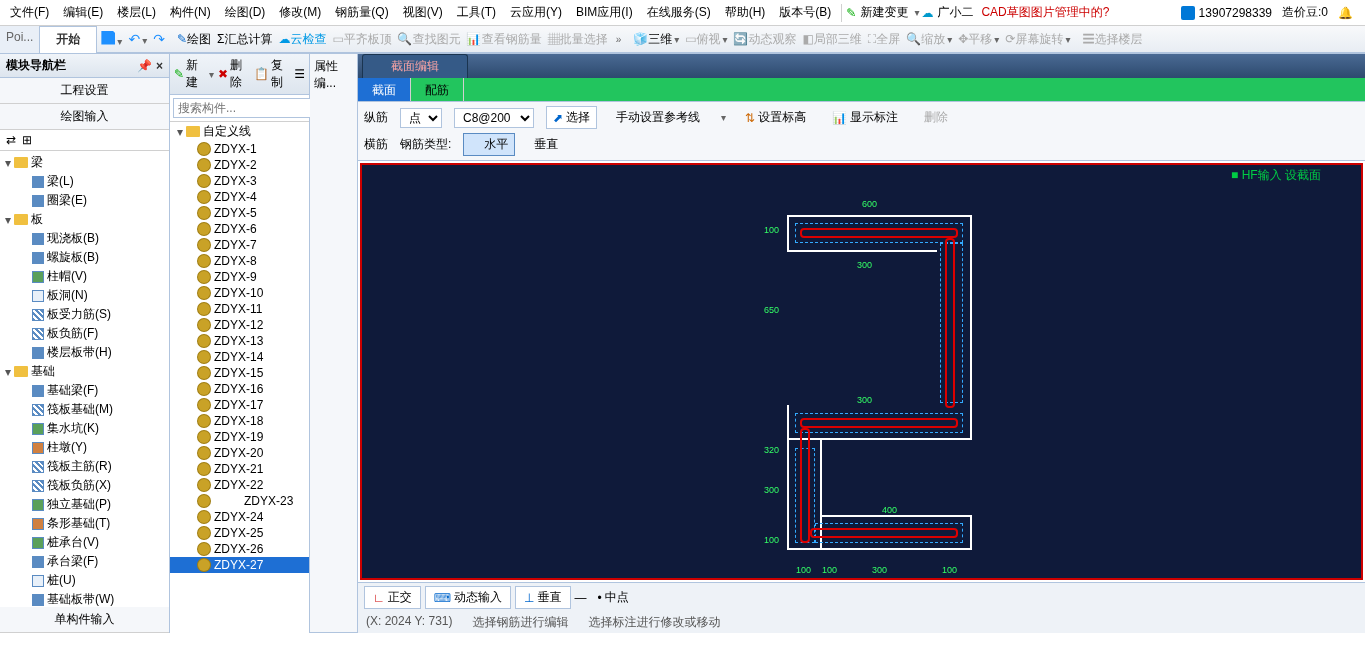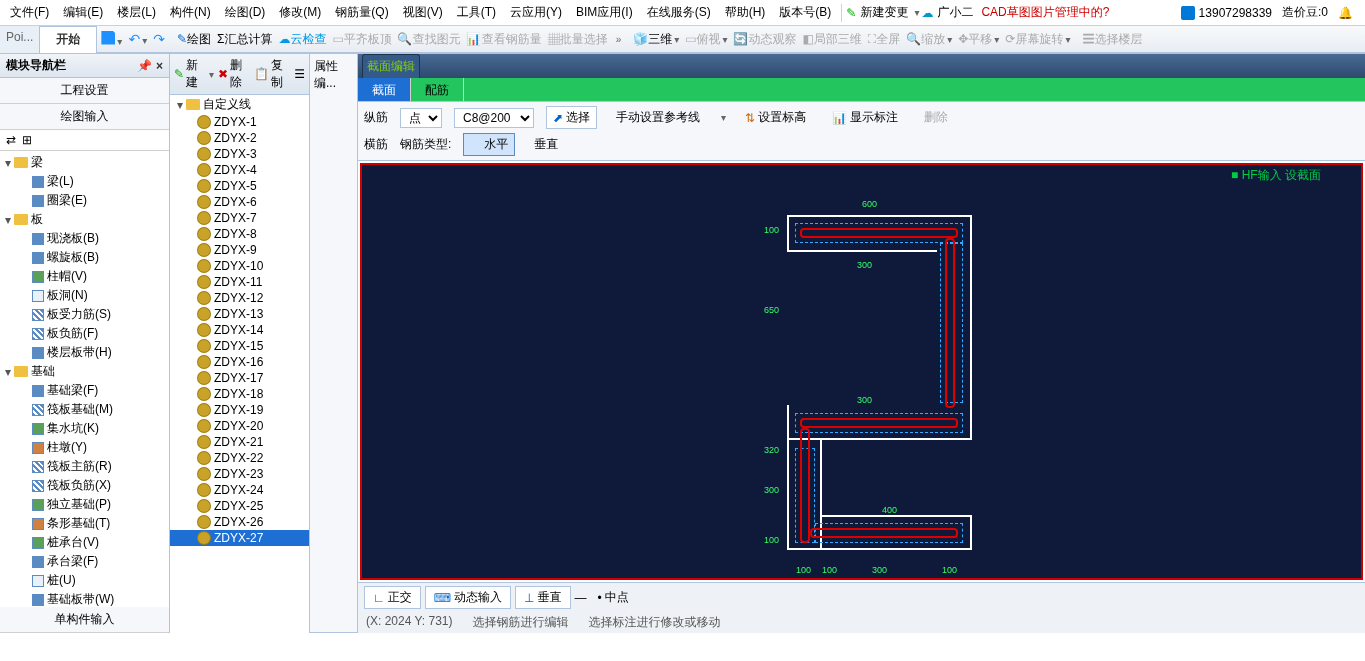--- a/index.html
+++ b/index.html
@@ -61,21 +61,21 @@
 .prop-head { writing-mode: horizontal-tb; padding: 4px; border-bottom: 1px solid #b0c4de; background: #f5f7fa; }
 .prop-grid { flex: 1; overflow: auto; }
 .prop-row { display: flex; border-bottom: 1px solid #e0e0e0; font-size: 11px; }
 .prop-row .n { width: 24px; text-align: center; background: #f0f0f0; border-right: 1px solid #d0d0d0; padding: 2px 0; }
 .prop-row .pm { width: 14px; text-align: center; border-right: 1px solid #e8e8e8; }
 .prop-row.sel .n { background: #1e6fd4; color: #fff; }
 .prop-row.sel { background: #cfe4fb; }
 
 .canvas-col { flex: 1; display: flex; flex-direction: column; min-width: 0; }
 .tab-strip { background: linear-gradient(#4a6a94,#2d4a6e); height: 24px; display: flex; align-items: flex-end; padding: 0 4px; }
-.tab-strip .tab { background: #355a87; color: #84cc16; padding: 3px 4px; border: 1px solid #1a3450; border-bottom: none; margin-right: 18px; cursor: pointer; border-radius: 3px 3px 0 0; }
+.tab-strip .tab { background: #355a87; color: #fca5a5; padding: 3px 28px; border: 1px solid #1a3450; border-bottom: none; margin-right: 18px; cursor: pointer; border-radius: 3px 3px 0 0; }
 .sub-tabs { background: #22c55e; border-bottom: 1px solid #b0c4de; height: 24px; display: flex; }
 .sub-tab { padding: 4px 14px; border-right: 1px solid #d0d0d0; cursor: pointer; }
 .sub-tab.active { background: #1e6fd4; color: #fff; }
 .canvas-toolbar { background: #f5f7fa; padding: 4px 6px; border-bottom: 1px solid #b0c4de; display: flex; flex-direction: column; gap: 4px; }
 .ctb-row { display: flex; align-items: center; gap: 12px; }
 .ctb-row .lbl { white-space: nowrap; }
 .ctb-row select, .ctb-row .combo { border: 1px solid #b0c4de; padding: 1px 4px; background: #fff; height: 20px; font-size: 12px; }
 .ctb-btn { display: inline-flex; align-items: center; gap: 3px; padding: 2px 6px; border: 1px solid transparent; cursor: pointer; white-space: nowrap; }
 .ctb-btn.boxed { border: 1px solid #b0c4de; background: #fff; }
 .ctb-btn.active { background: #d0e4fb; border-color: #5a8bc2; padding-left: 20px; }
@@ -286,20 +286,24 @@
       <span class="tb-btn">
           <span style="color:#c00">✖</span>
           <span>删除</span>
         </span>
       <span class="tb-btn">
           <span style="color:#06c">📋</span>
           <span>复制</span>
         </span>
       <span class="tb-btn">☰</span>
     </div>
+    <div class="search-row">
+      <input type="text" placeholder="搜索构件..." style="">
+      <span class="sbtn">🔍</span>
+    </div>
     <div class="mid-tree">
       <div class="mid-node">
           <span class="toggle">▾</span>
           <span class="folder-ic"></span>
           <span>自定义线</span>
         </div>
       <div id="mid-items">
           <div class="mid-node" style="padding-left: 28px;">
             <span class="gear-ic"></span>
             <span>ZDYX-1</span>
@@ -381,21 +385,21 @@
             <span>ZDYX-20</span>
           </div>
           <div class="mid-node" style="padding-left: 28px;">
             <span class="gear-ic"></span>
             <span>ZDYX-21</span>
           </div>
           <div class="mid-node" style="padding-left: 28px;">
             <span class="gear-ic"></span>
             <span>ZDYX-22</span>
           </div>
-          <div class="mid-node" style="padding-left: 28px;">
+          <div class="mid-node" style="padding-left: 28px; gap: 30px;">
             <span class="gear-ic"></span>
             <span>ZDYX-23</span>
           </div>
           <div class="mid-node" style="padding-left: 28px;">
             <span class="gear-ic"></span>
             <span>ZDYX-24</span>
           </div>
           <div class="mid-node" style="padding-left: 28px;">
             <span class="gear-ic"></span>
             <span>ZDYX-25</span>

